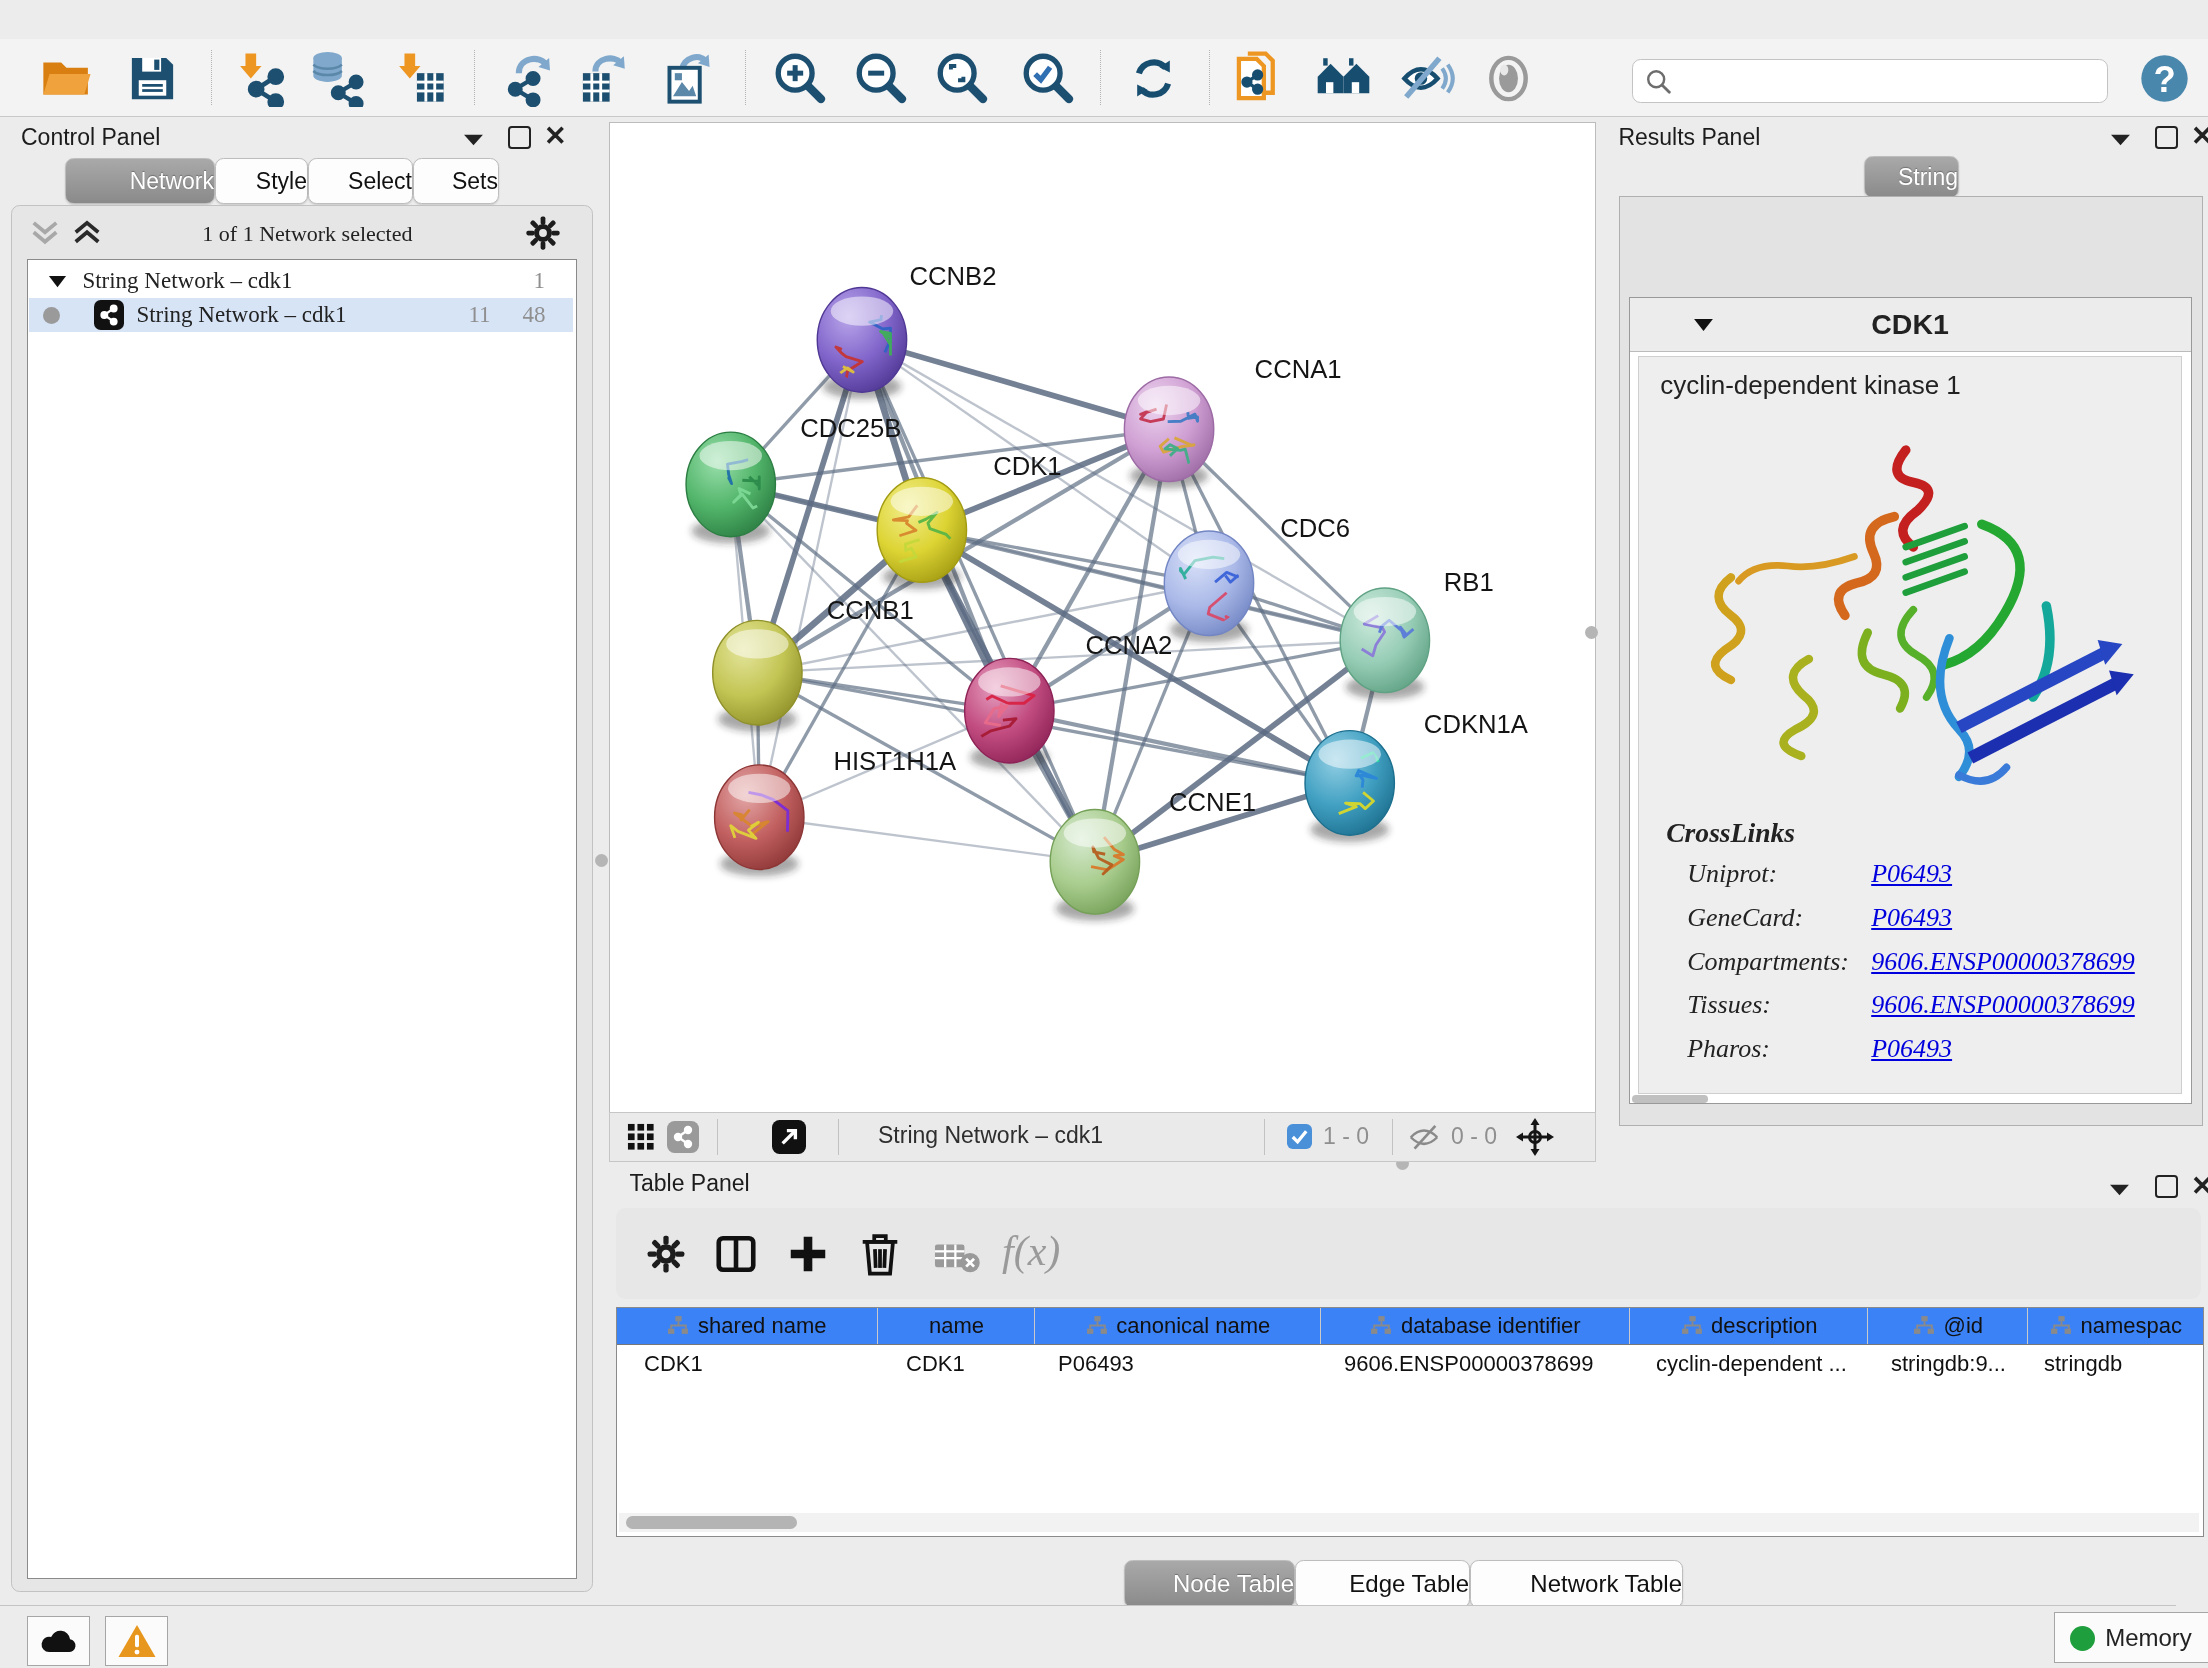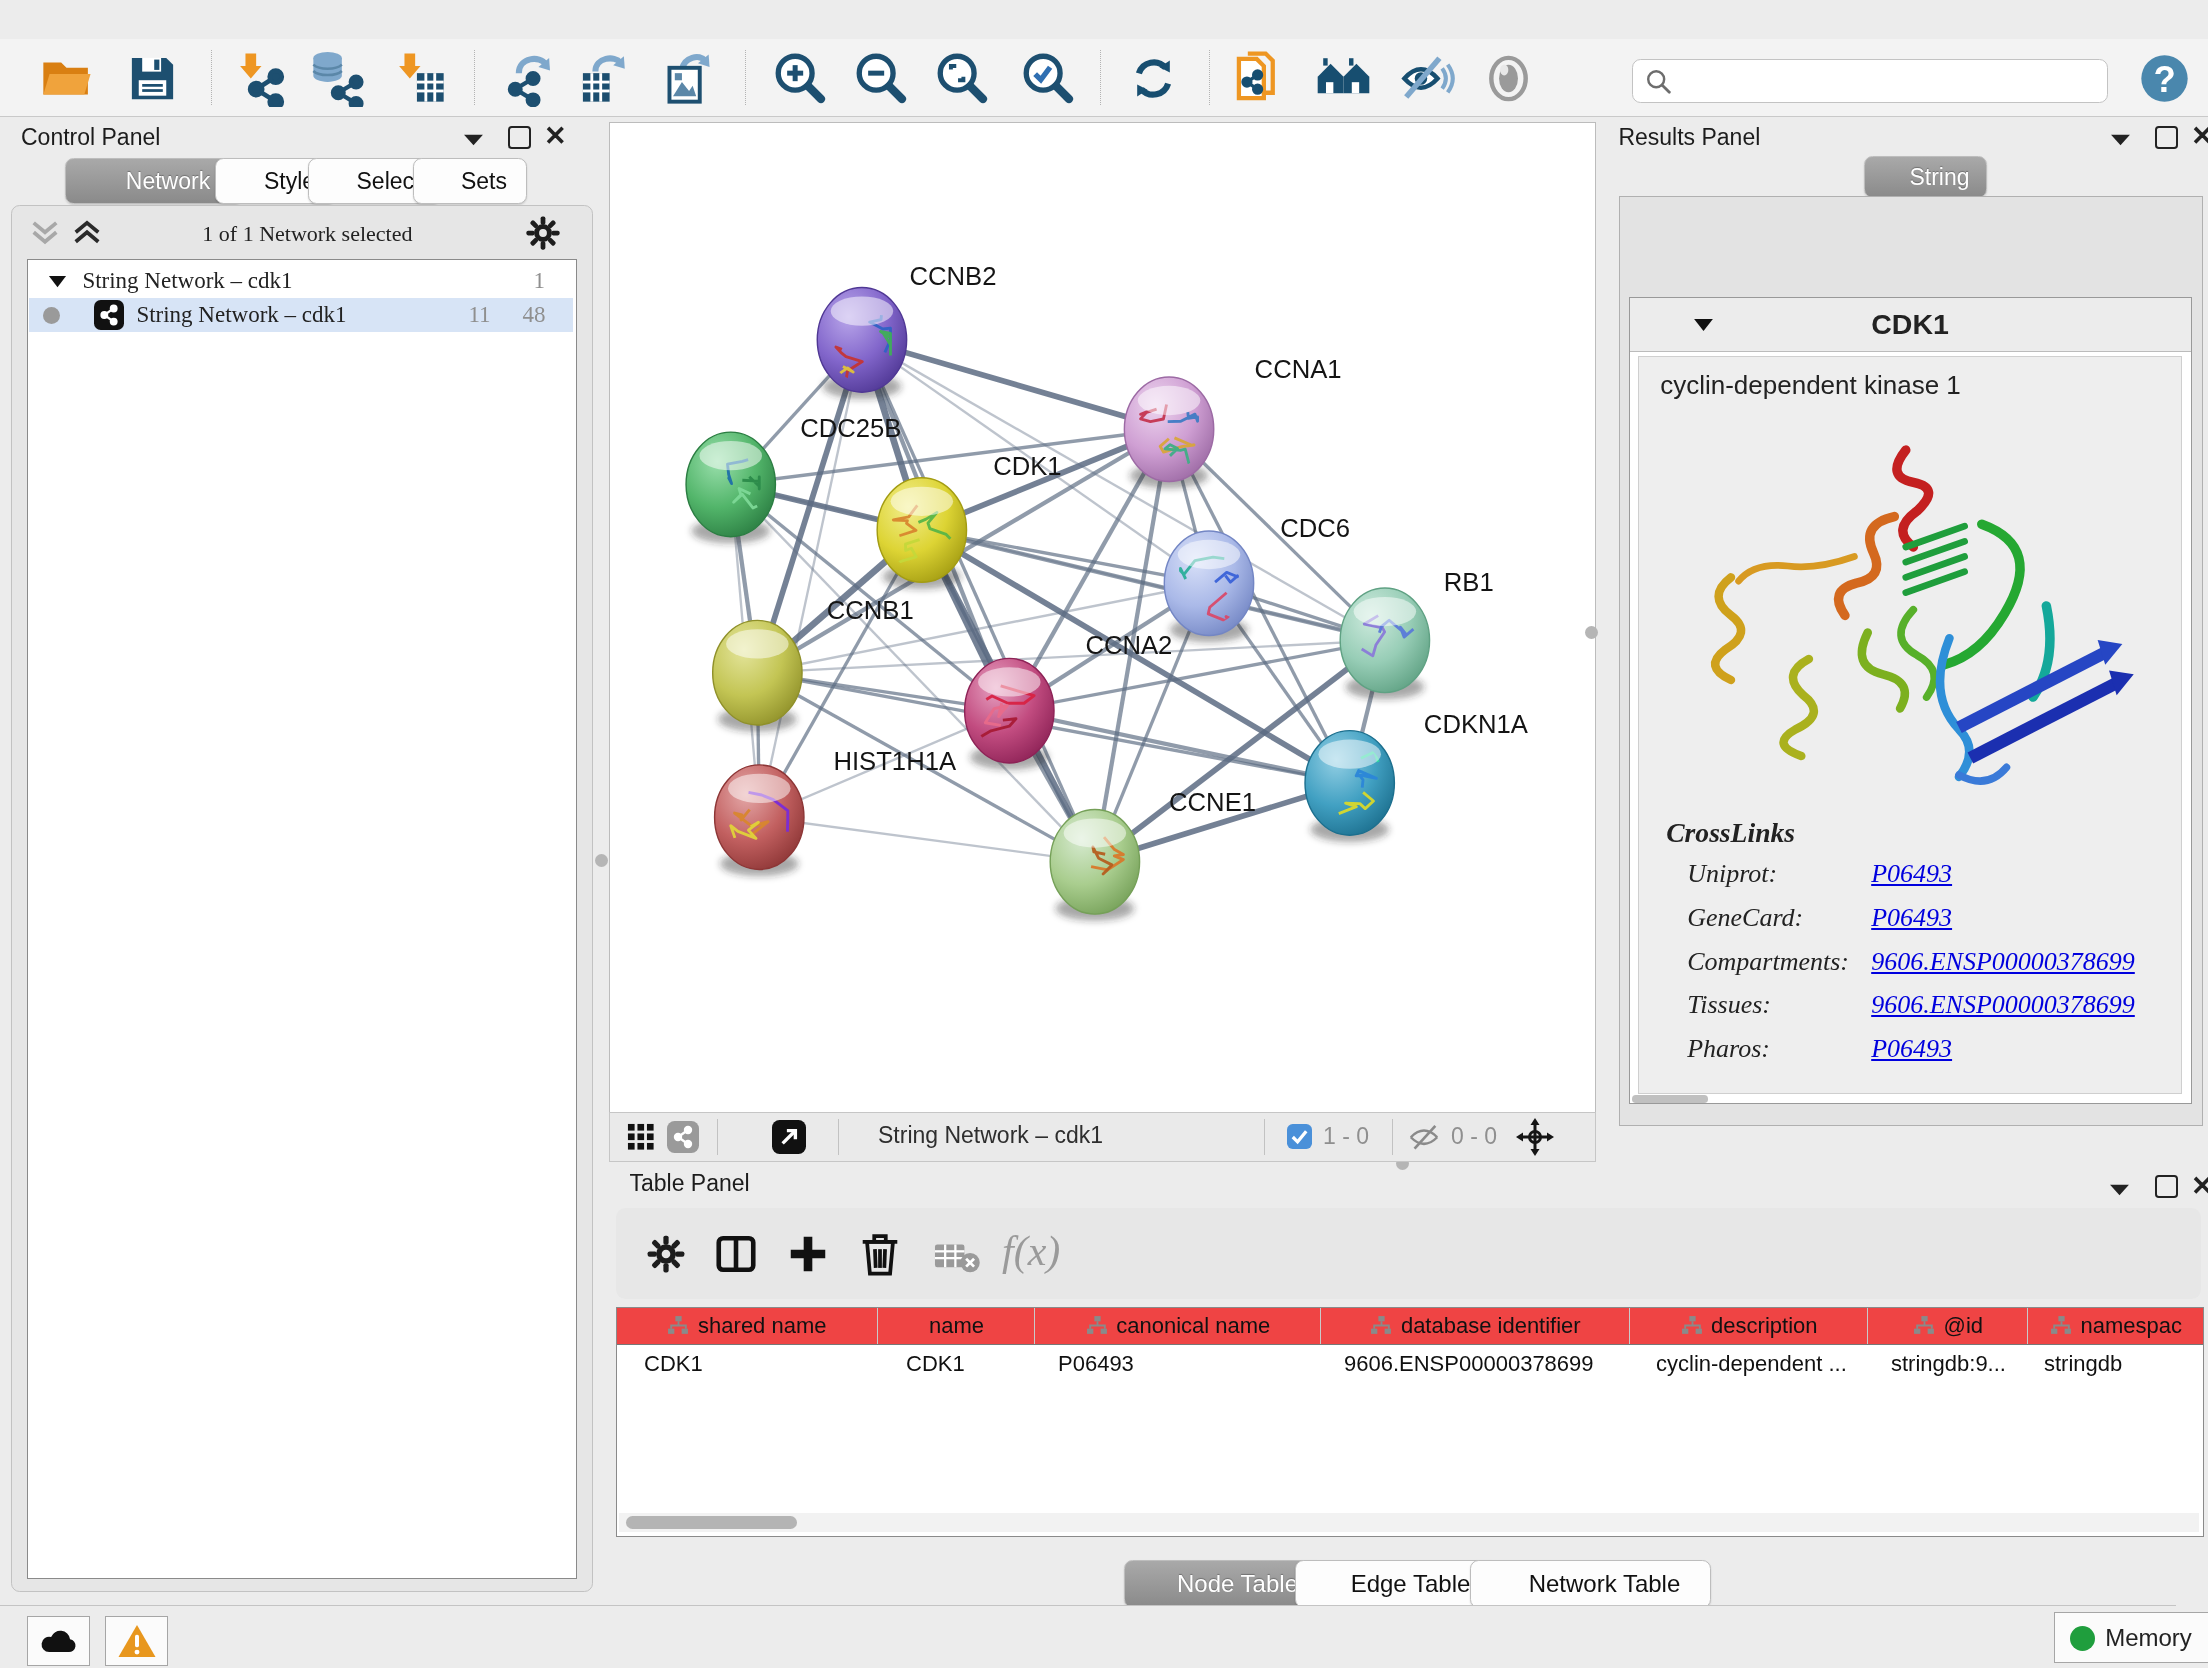--- a/index.html
+++ b/index.html
@@ -21,22 +21,22 @@
   .tsep{position:absolute;top:11.4px;height:55px;border-left:1.9px dotted #b3b3b3;width:0;}
   .searchbox{position:absolute;left:1632px;top:20px;width:474px;height:42px;
     background:#fff;border:1.9px solid #c3c3c3;border-radius:8.6px;}
   .searchbox input{position:absolute;left:49px;top:1.9px;width:409px;height:34px;
     border:none;outline:none;font-size:23px;font-family:"Liberation Sans",sans-serif;background:transparent;}
   .mag{position:absolute;left:11.4px;top:6.7px;}
   
   .phead{font-size:23px;color:#1c1c1c;}
   .picon{position:absolute;cursor:default;}
   .tab{position:absolute;height:44px;background:#fdfdfd;border:1px solid #bdbdbd;
-    border-radius:8.6px;text-align:center;font-size:23px;line-height:44px;color:#111;
-    box-shadow:0 1px 1.9px rgba(0,0,0,.15);padding-left:28px;}
+    border-radius:8.6px;text-align:right;font-size:23px;line-height:44px;color:#111;
+    box-shadow:0 1px 1.9px rgba(0,0,0,.15);}
   .tab.sel{background:linear-gradient(#a9a9a9,#8a8a8a);color:#fff;text-shadow:0 -1px 1px rgba(0,0,0,.3);}
   
   .cp-box{position:absolute;left:11.4px;top:205px;width:580px;height:1385px;
     background:#e6e6e6;border:1px solid #c2c2c2;border-radius:8.6px;font-family:Liberation Serif, serif;}
   .cp-list{position:absolute;left:15px;top:53px;width:548px;height:1318px;
     background:#fff;border:1px solid #8a8a8a;}
   .cp-row{position:absolute;left:1px;width:544px;height:34px;font-size:23px;line-height:34px;}
   .cp-row.sel{background:#d7e4f6;}
   .graytxt{color:#8f8f8f;}
   .sharebox{display:inline-block;width:30px;height:30px;border-radius:6.7px;background:#111;
@@ -62,21 +62,21 @@
     border-bottom:1px solid #bbb;}
   .rp-inner{position:absolute;left:8.6px;top:58px;width:542px;height:736px;
     background:#eeeeee;border:1px solid #cfcfcf;overflow:hidden;}
   .serif{font-family:"Liberation Serif",serif;font-style:italic;}
   .xlink{color:#0000de;text-decoration:underline;cursor:pointer;}
   
   .tp-toolbar{position:absolute;left:616px;top:1208px;width:1585px;height:91px;
     background:#e7e7e7;border-radius:9.5px;}
   .tp-table{position:absolute;left:616px;top:1307px;width:1586px;height:228px;
     background:#fff;border:1px solid #8a8a8a;}
-  .tp-hrow{position:absolute;left:0;top:0;width:100%;height:36px;background:#ef4444;
+  .tp-hrow{position:absolute;left:0;top:0;width:100%;height:36px;background:#3b82f6;
     border-bottom:1.9px solid #777;}
   .tp-hcell{position:absolute;top:0;height:36px;font-size:22px;line-height:36px;
     text-align:center;border-left:1px solid #c9c9c9;color:#111;}
   .tp-cell{position:absolute;top:40px;height:32px;font-size:22px;line-height:32px;color:#111;}
   .treeicon{display:inline-block;vertical-align:-2.9px;margin-right:7.6px;}
   .hscroll{position:absolute;left:1.9px;top:205px;width:1580px;height:19px;background:#f2f2f2;}
   .hthumb{position:absolute;left:7.6px;top:2.9px;width:171px;height:13.3px;background:#b4b4b4;border-radius:6.7px;}
   
   .statusbar{position:absolute;left:0;top:1605px;width:2176px;height:63px;
     background:#ececec;border-top:1px solid #c4c4c4;}

